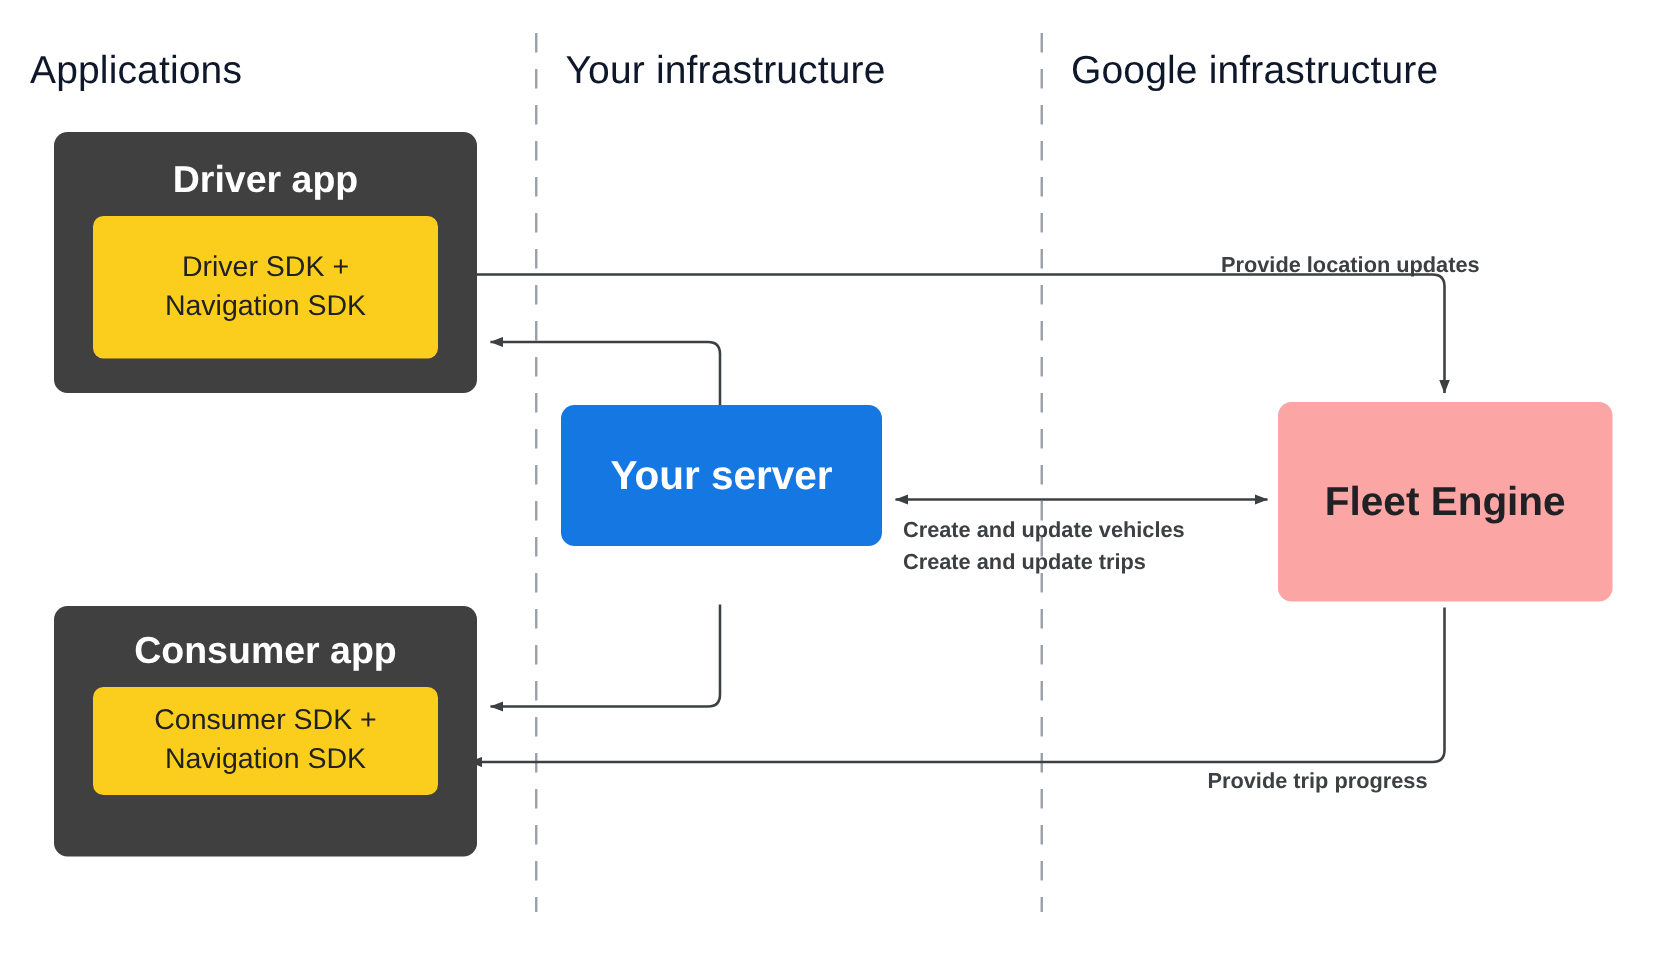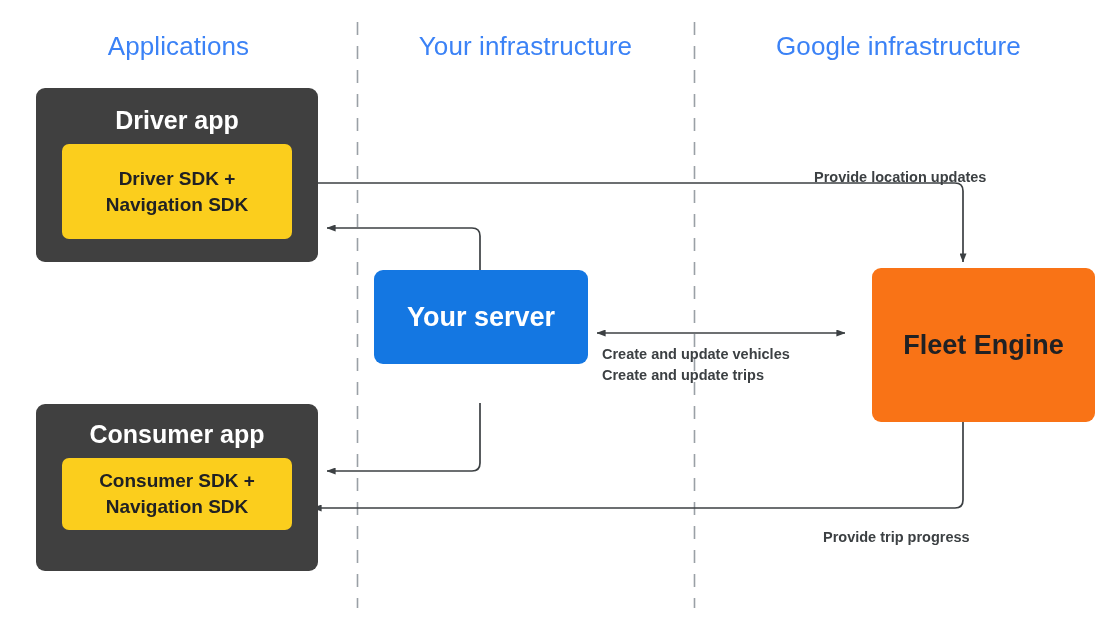--- a/index.html
+++ b/index.html
@@ -26,25 +26,25 @@
     width: 1103px;
     height: 635px;
     pointer-events: none;
   }
 
   
   .col-header {
     position: absolute;
     font-size: 26px;
     font-weight: 400;
-    color: #3b82f6;
+    color: #0f172a;
     letter-spacing: 0.1px;
     white-space: nowrap;
-    text-align: center;
     line-height: 1;
+    padding-left: 20px;
   }
   #hdr-applications { left: 0px;   top: 33px; width: 357px; }
   #hdr-your-infra   { left: 357px; top: 33px; width: 337px; }
   #hdr-google-infra { left: 694px; top: 33px; width: 409px; }
 
   
   .app-box {
     position: absolute;
     background: #404040;
     border-radius: 9px;
@@ -65,21 +65,21 @@
     position: absolute;
     background: #fbce1d;
     border-radius: 7px;
     box-sizing: border-box;
     display: flex;
     flex-direction: column;
     align-items: center;
     justify-content: center;
     color: #202124;
     font-size: 19px;
-    font-weight: 700;
+    font-weight: 400;
     line-height: 1.35;
     text-align: center;
     white-space: nowrap;
   }
 
   #driver-app    { left: 36px; top: 88px;  width: 282px; height: 174px; }
   #driver-app .app-title { top: 20px; }
   #driver-sdk    { left: 26px; top: 56px;  width: 230px; height: 95px; }
 
   #consumer-app  { left: 36px; top: 404px; width: 282px; height: 167px; }
@@ -93,41 +93,41 @@
     background: #1477e2;
     border-radius: 9px;
     display: flex; align-items: center; justify-content: center;
     color: #ffffff;
     font-size: 27px;
     font-weight: 700;
     white-space: nowrap;
   }
   #fleet-engine {
     position: absolute;
-    left: 872px; top: 268px; width: 223px; height: 154px;
-    background: #f97316;
+    left: 852px; top: 268px; width: 223px; height: 133px;
+    background: #fca5a5;
     border-radius: 9px;
     display: flex; align-items: center; justify-content: center;
     color: #202124;
     font-size: 27px;
     font-weight: 700;
     white-space: nowrap;
   }
 
   
   .edge-label {
     position: absolute;
     font-size: 14.5px;
     font-weight: 700;
     color: #3c4043;
     white-space: nowrap;
     line-height: 1.45;
   }
   #lbl-location-updates { left: 814px; top: 167px; }
-  #lbl-trip-progress    { left: 823px; top: 511px; margin-top: 16px; }
+  #lbl-trip-progress    { left: 805px; top: 511px; }
   #lbl-create-update    { left: 602px; top: 344px; }
 </style>
 </head>
 <body>
 
 <div id="diagram">
 
   <svg id="wires" viewBox="0 0 1103 635" width="1103" height="635" aria-hidden="true">
     <defs>
       <marker id="arrowhead" markerWidth="9" markerHeight="7" refX="8.6" refY="3.5" orient="auto" markerUnits="userSpaceOnUse">

